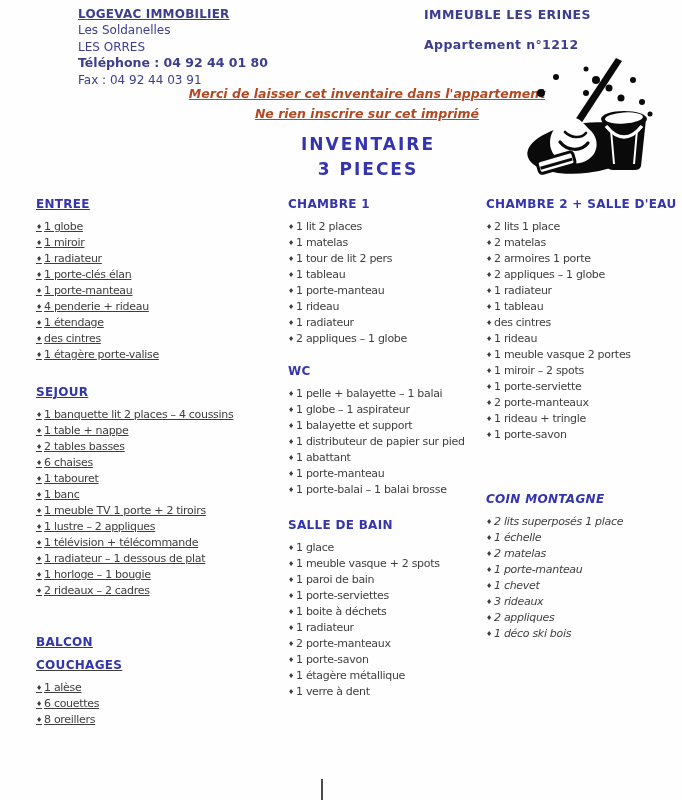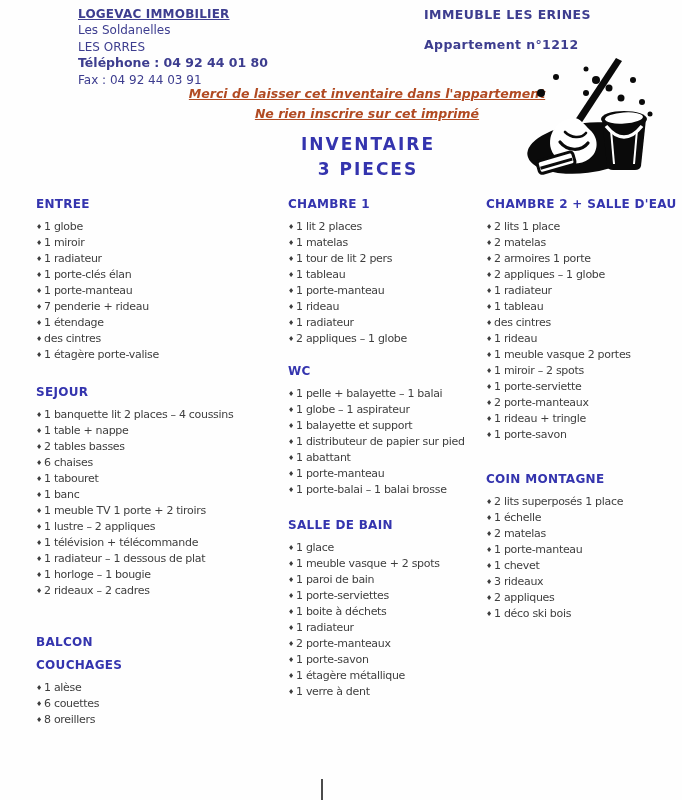--- a/index.html
+++ b/index.html
@@ -29,34 +29,34 @@
   .notice{position:absolute;left:157px;top:84px;width:420px;text-align:center;
     color:var(--red);font-size:12.5px;font-weight:bold;font-style:italic;line-height:19.5px;}
   .notice span{text-decoration:underline;}
   
   .doc-title{position:absolute;left:27px;right:-27px;top:132px;text-align:center;
     color:var(--blue);font-size:17px;font-weight:bold;letter-spacing:2px;line-height:25px;}
   
   .clipart{position:absolute;left:523px;top:56px;width:132px;height:124px;}
   
   .col{position:absolute;top:196px;}
-  .col1{left:36px;width:250px;}
+  .col1{left:36px;width:250px;text-decoration:underline;}
   .col2{left:288px;width:202px;}
   .col3{left:486px;width:194px;}
   .sec h3{margin:0 0 7px 0;font-size:12px;line-height:16px;font-weight:bold;
     color:var(--blue);letter-spacing:.3px;white-space:nowrap;}
   .sec ul{list-style:none;margin:0;padding:0;}
   .sec li{font-size:11px;line-height:16px;letter-spacing:-0.3px;white-space:nowrap;color:var(--body);}
   .sec .b{font-size:7px;margin-right:2px;vertical-align:1px;color:var(--body);}
   .m-sejour{margin-top:21px;}
   .m-balcon{margin-top:35px;}
   .m-couchages{margin-top:0;}
   .m-wc{margin-top:16px;}
   .m-sdb{margin-top:19px;}
-  .m-coin{margin-top:28px;}
+  .m-coin{margin-top:48px;font-style:italic;}
   
   .scan-mark{position:absolute;left:321px;top:779px;width:2px;height:21px;background:#4b4b4b;}
 </style>
 </head>
 <body>
 
 <div class="page">
 
   <div class="agency">
     <div class="company">LOGEVAC IMMOBILIER</div>
@@ -120,21 +120,21 @@
   <div class="col col1">
     <div class="sec">
       <h3>ENTREE</h3>
       <ul>
 
       <li><span class="b">♦</span><span>1 globe</span></li>
           <li><span class="b">♦</span><span>1 miroir</span></li>
           <li><span class="b">♦</span><span>1 radiateur</span></li>
           <li><span class="b">♦</span><span>1 porte-clés élan</span></li>
           <li><span class="b">♦</span><span>1 porte-manteau</span></li>
-          <li><span class="b">♦</span><span>7 penderie + rideau</span></li>
+          <li><span class="b">♦</span><span>4 penderie + rideau</span></li>
           <li><span class="b">♦</span><span>1 étendage</span></li>
           <li><span class="b">♦</span><span>des cintres</span></li>
           <li><span class="b">♦</span><span>1 étagère porte-valise</span></li>
         </ul>
     </div>
     <div class="sec m-sejour">
       <h3>SEJOUR</h3>
       <ul>
 
       <li><span class="b">♦</span><span>1 banquette lit 2 places – 4 coussins</span></li>

